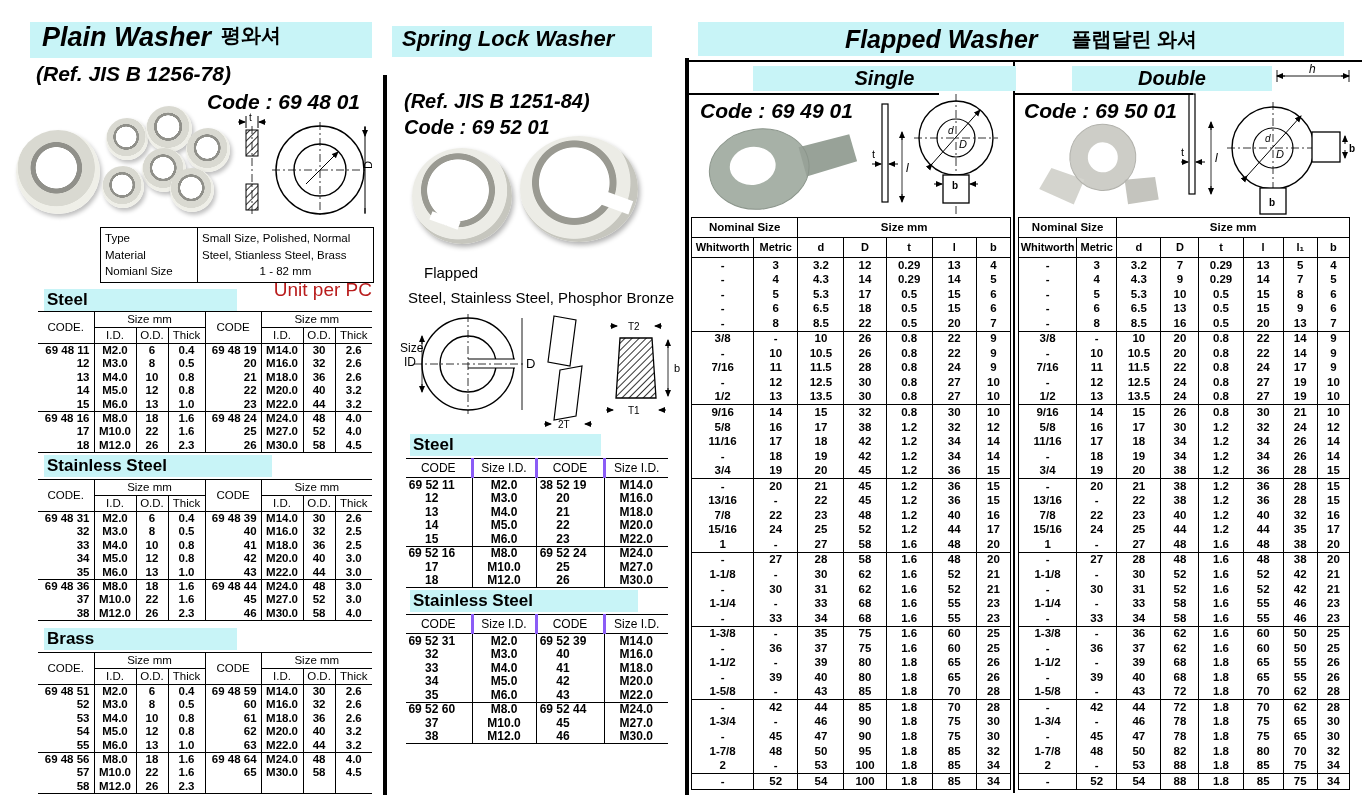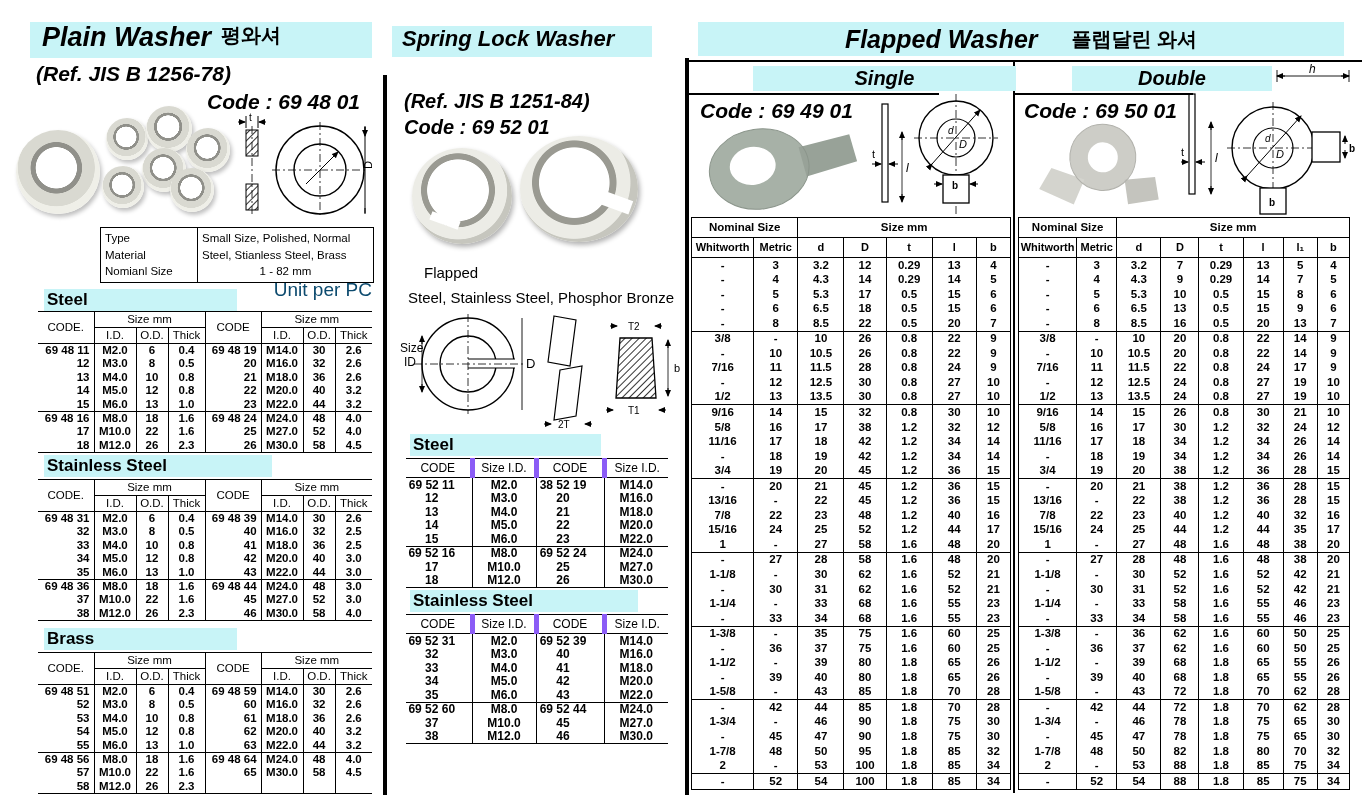--- a/index.html
+++ b/index.html
@@ -1,21 +1,21 @@
 <!DOCTYPE html>
 <html><head>
 <meta charset="utf-8">
 <style>
   html,body{margin:0;padding:0;background:#fff;}
   .sheet{position:relative;width:1362px;height:804px;background:#fff;overflow:hidden;
          font-family:"Liberation Sans","DejaVu Sans",sans-serif;color:#000;}
   .abs{position:absolute;}
   .cyan{background:#c8f4f7;}
   .ti{font-style:italic;font-weight:bold;}
-  .muted{color:#0c4a6e;}
+  .muted{color:#b91c1c;}
 
   
   .title-bar{display:flex;align-items:flex-start;}
   .sec-bar{font-weight:bold;font-size:17px;padding:1px 0 1px 3px;}
 
   
   .vdiv{background:#000;}
   .hline{background:#000;}
 
   
@@ -34,21 +34,21 @@
   .mat thead tr:first-child th:first-child{border-left:none;}
   .mat tr.sub th{border-top:1px solid #000;}
   .mat td{font-weight:bold;text-align:center;height:13.4px;border-left:1px solid #000;}
   .mat td:first-child{border-left:none;}
   .mat tbody tr:first-child td{border-top:1px solid #000;}
   .mat tr.gsep td{border-top:1.5px solid #000;}
   .mat td:nth-child(1),.mat td:nth-child(5){text-align:right;padding-right:4px;}
 
   
   .spr{width:262px;border-top:1.5px solid #000;border-bottom:1.5px solid #000;font-size:12px;}
-  .spr th{font-weight:400;font-size:12px;height:18px;text-align:center;border-left:5px solid #8b5cf6;}
+  .spr th{font-weight:400;font-size:12px;height:18px;text-align:center;border-left:3px solid #8b5cf6;}
   .spr th:first-child{border-left:none;}
   .spr td{font-weight:bold;text-align:center;height:13.5px;border-left:1px solid #000;}
   .spr td:first-child{border-left:none;}
   .spr tbody tr:first-child td{border-top:1px solid #000;}
   .spr tr.gsep td{border-top:1.5px solid #000;}
   .spr td:nth-child(1),.spr td:nth-child(3){padding-right:14px;}
 
   
   .flp{border:1px solid #000;border-top:1.5px solid #000;border-bottom:1.5px solid #000;font-size:11.5px;}
   .flp th{font-weight:bold;height:19px;text-align:center;}

